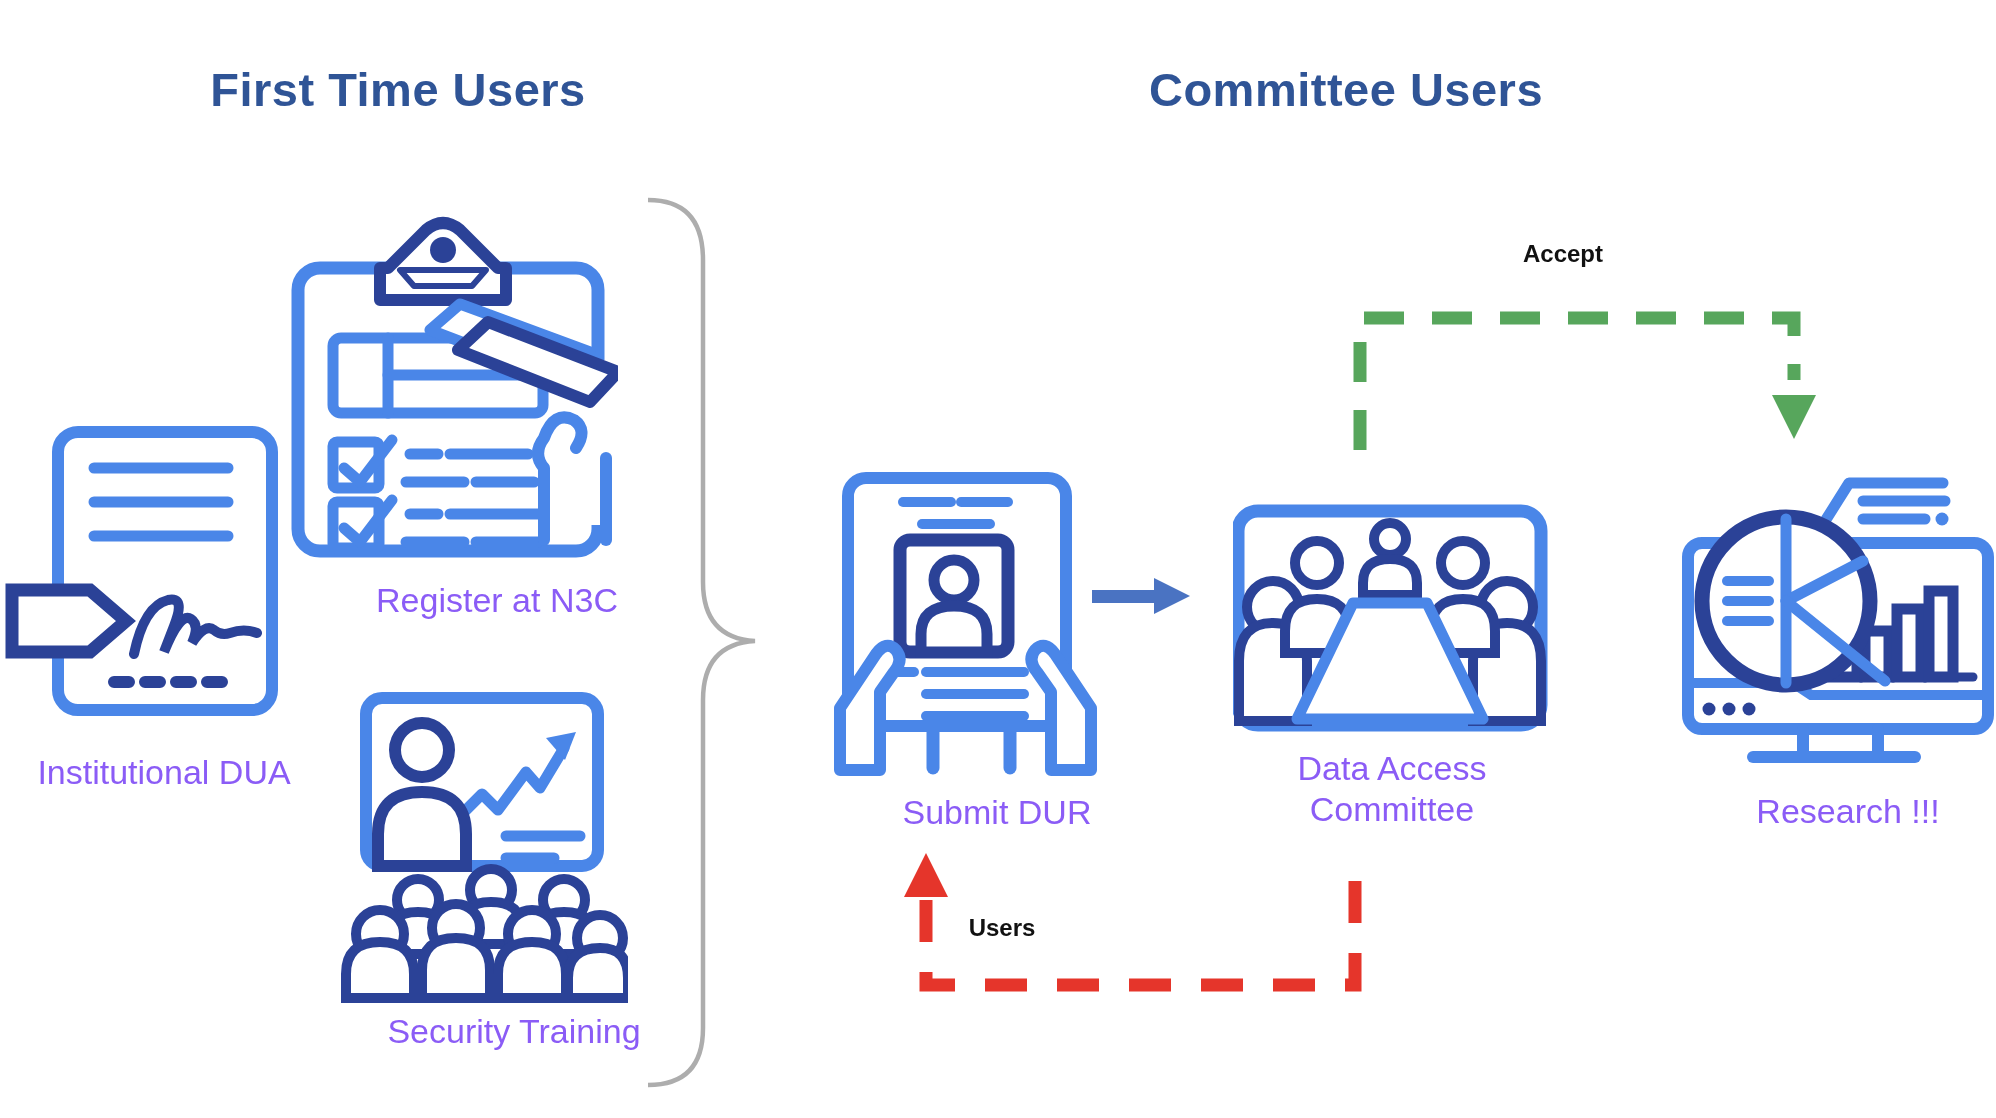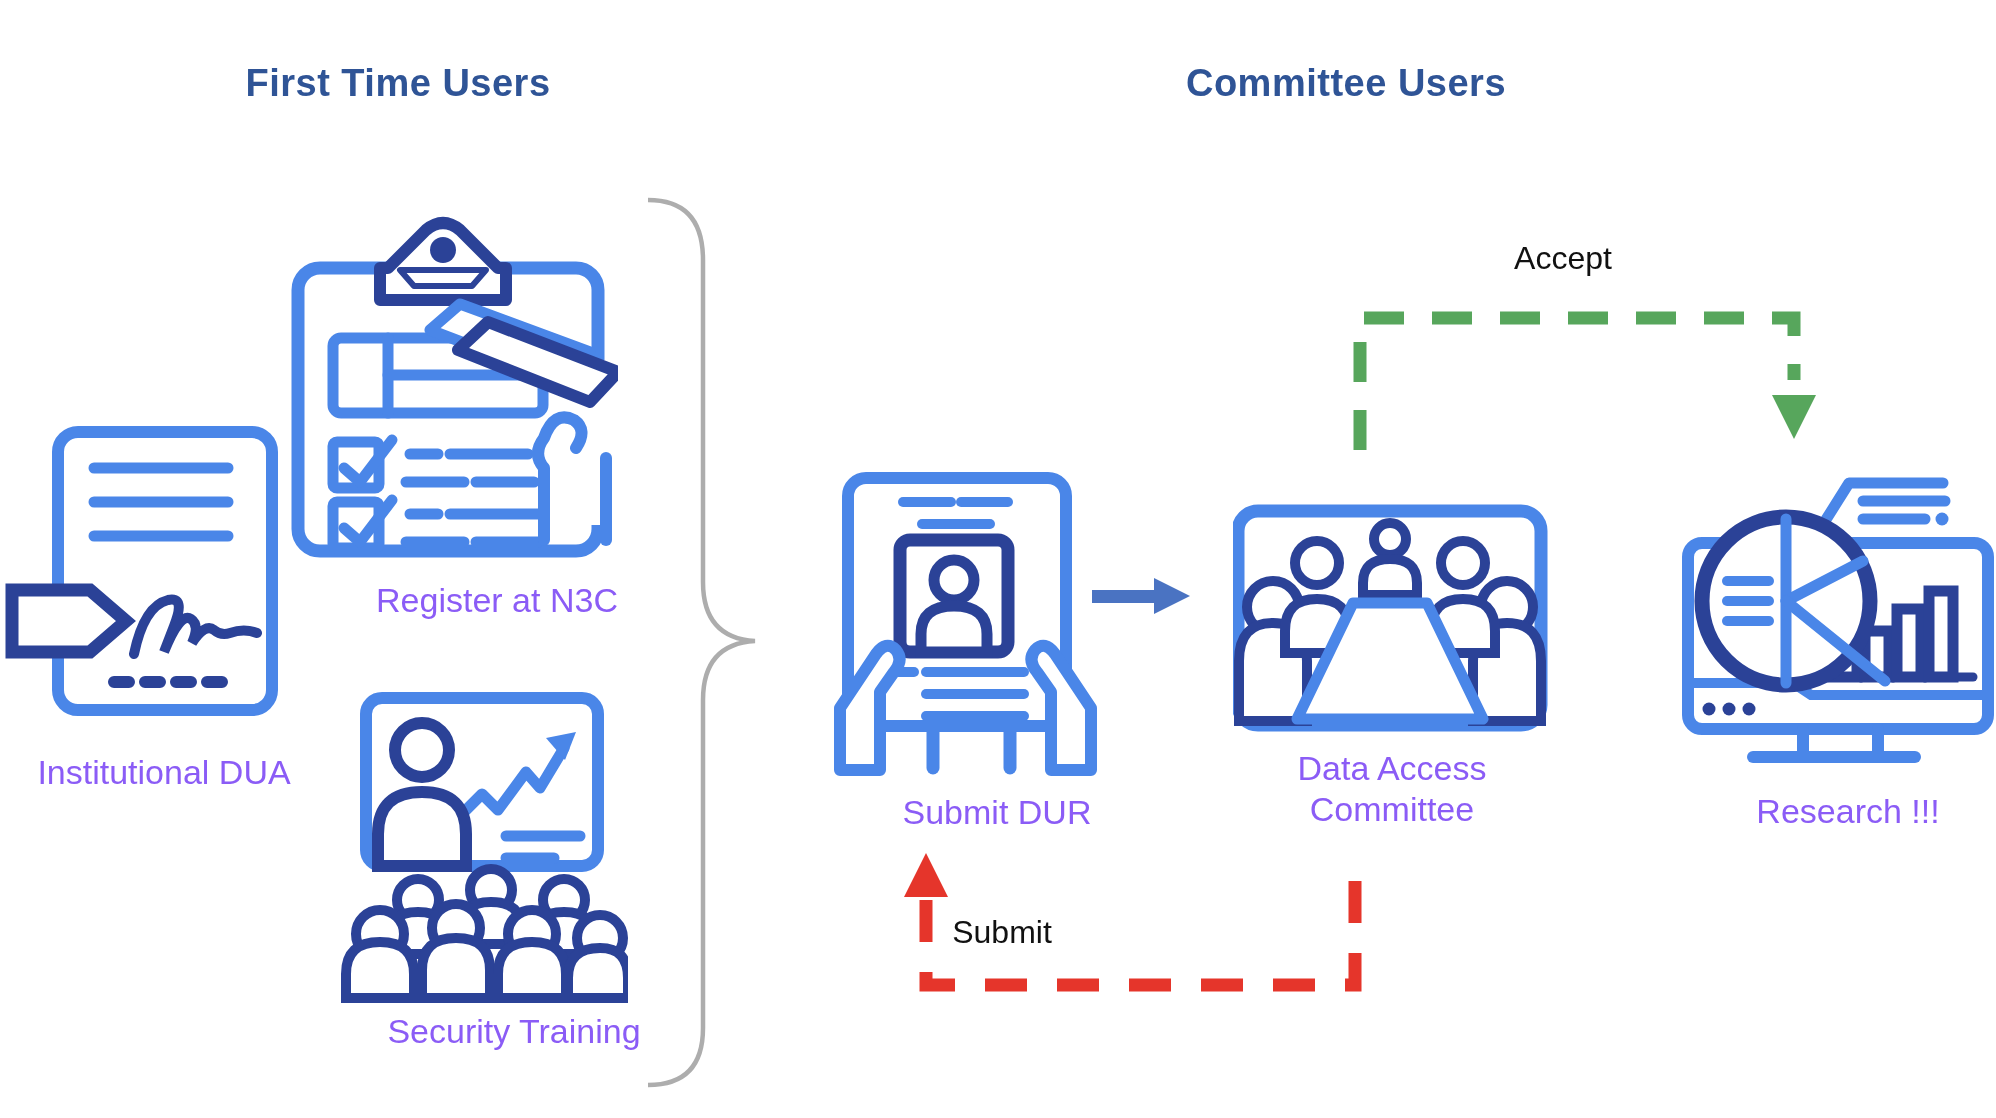--- a/index.html
+++ b/index.html
@@ -3,29 +3,29 @@
 <meta charset="utf-8">
 <style>
   html,body{margin:0;padding:0;background:#ffffff;}
   #canvas{
     position:relative;width:1996px;height:1118px;background:#ffffff;overflow:hidden;
     font-family:"Liberation Sans",sans-serif;
   }
   .abs{position:absolute;}
   .hdr{
     position:absolute;transform:translateX(-50%);
-    color:#2F5496;font-size:38px;font-weight:600;letter-spacing:0.5px;white-space:nowrap;
+    color:#2F5496;font-size:47px;font-weight:600;letter-spacing:0.5px;white-space:nowrap;
   }
   .nlabel{
     position:absolute;transform:translateX(-50%);
     color:#8b5cf6;font-size:34px;font-weight:400;white-space:nowrap;text-align:center;
   }
   .elabel{
     position:absolute;transform:translateX(-50%);
-    color:#111111;font-size:32px;font-weight:400;white-space:nowrap;text-align:right;
+    color:#111111;font-size:24px;font-weight:700;white-space:nowrap;text-align:right;
   }
   .two-line{line-height:41px;}
   svg{display:block;}
 </style>
 </head>
 <body>
 
 <div id="canvas">
 
   <div class="hdr" style="left:398px;top:62px;">First Time Users</div>
@@ -178,21 +178,21 @@
   <svg class="abs" style="left:1346px;top:245px;" width="470" height="215" viewBox="0 0 470 215">
     <path d="M14 205 V73 H448 V135" fill="none" stroke="#57A65C" stroke-width="13" stroke-dasharray="40 28"></path>
     <polygon points="426,150 470,150 448,194" fill="#57A65C"></polygon>
   </svg>
   <div class="elabel" style="left:1563px;top:240px;">Accept</div>
 
   <svg class="abs" style="left:898px;top:845px;" width="475" height="155" viewBox="0 0 475 155">
     <path d="M28 55 V140 H457 V10" fill="none" stroke="#E5352B" stroke-width="13" stroke-dasharray="42 30"></path>
     <polygon points="6,52 50,52 28,8" fill="#E5352B"></polygon>
   </svg>
-  <div class="elabel" style="left:1002px;top:914px;">Submit</div>
+  <div class="elabel" style="left:1002px;top:914px;">Users</div>
 
   <svg class="abs" style="left:1653px;top:473px;" width="341" height="300" viewBox="0 0 341 300">
     <g stroke="#4A86E8" fill="none" stroke-width="11" stroke-linecap="round" stroke-linejoin="round">
       <path d="M157 72 L196 10 H290"></path>
       <line x1="210" y1="28" x2="292" y2="28"></line>
       <line x1="210" y1="46" x2="272" y2="46"></line>
     </g>
     <circle cx="289" cy="46" r="6.5" fill="#4A86E8"></circle>
     <rect x="35" y="70" width="300" height="186" rx="14" fill="#fff" stroke="#4A86E8" stroke-width="12"></rect>
     <path d="M35 210 H140 L158 222 H335" fill="none" stroke="#4A86E8" stroke-width="10"></path>

